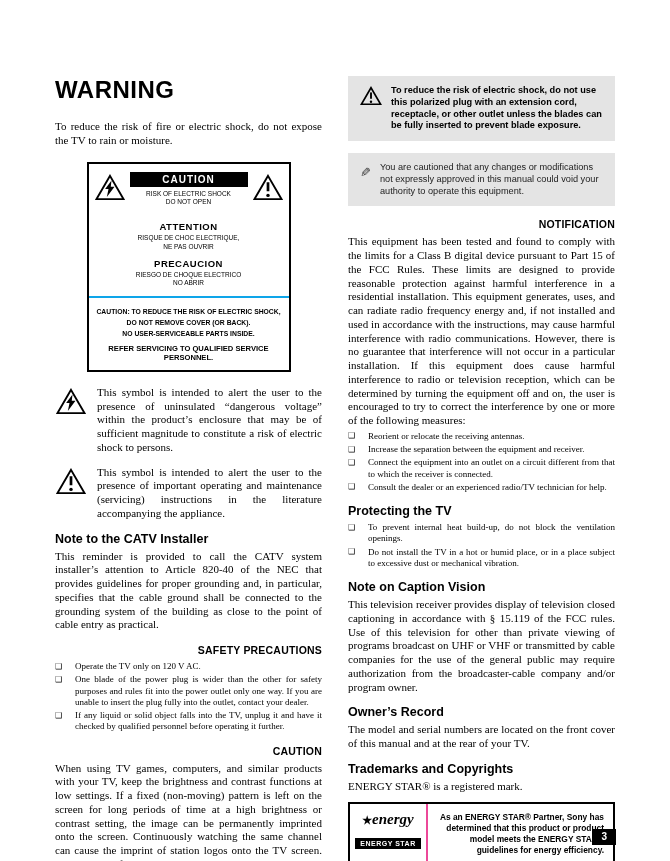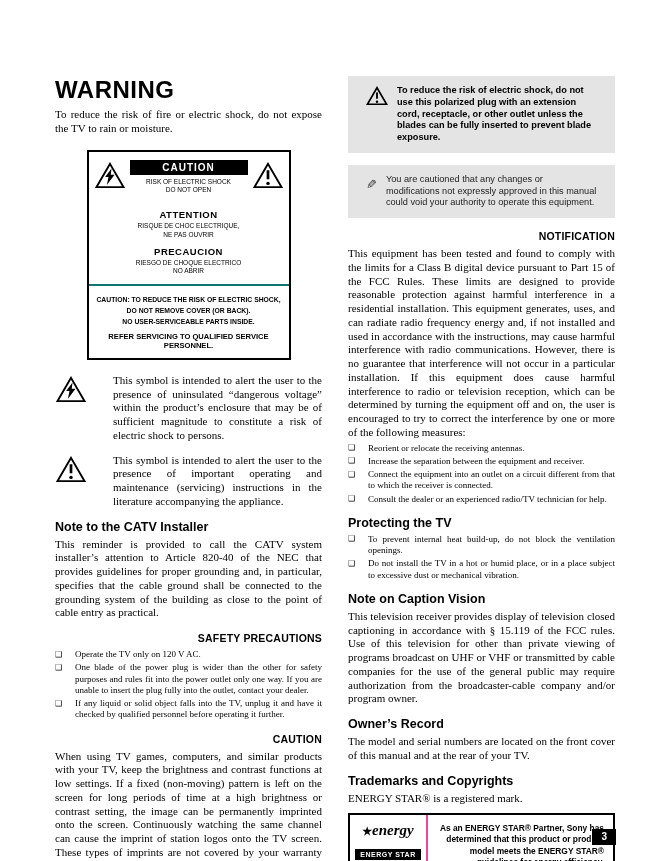--- a/index.html
+++ b/index.html
@@ -8,21 +8,21 @@
     width: 670px; height: 861px;
     font-family: "Liberation Serif", serif;
     color: #000; position: relative; overflow: hidden;
   }
   .sheet { position: absolute; inset: 0; padding: 76px 55px 0 55px; }
   .columns { display: flex; gap: 26px; }
   .col { width: 267px; }
 
   h1 {
     font-family: "Liberation Sans", sans-serif;
-    font-size: 24px; letter-spacing: 0.5px; margin-bottom: 4px;
+    font-size: 24px; letter-spacing: 0.5px; margin-bottom: 16px;
   }
   h2 {
     font-family: "Liberation Sans", sans-serif;
     font-size: 12.5px; margin: 11px 0 4px;
   }
   h3 {
     font-family: "Liberation Sans", sans-serif;
     font-size: 10.5px; margin: 12px 0 5px; letter-spacing: 0.2px; text-align: right;
   }
   .body { font-size: 11px; line-height: 1.25; text-align: justify; }
@@ -38,38 +38,38 @@
   .shock-top { display: flex; align-items: center; padding: 8px 5px 2px; }
   .shock-tri { flex: none; width: 32px; }
   .shock-center { flex: 1; }
   .caution-bar {
     background: #000; color: #fff; font-weight: bold;
     font-size: 10px; padding: 2px 0; margin: 0 4px 3px; letter-spacing: 1px;
   }
   .shock-small { font-size: 6.5px; line-height: 1.35; }
   .shock-mid { padding: 6px 4px 8px; }
   .shock-lang-title { font-weight: bold; font-size: 9.5px; margin-top: 6px; margin-bottom: 2px; letter-spacing: 0.5px; }
-  .shock-bottom { border-top: 2px solid #0f766e; padding: 7px 4px 8px; font-weight: bold; }
+  .shock-bottom { border-top: 2px solid #0ea5e9; padding: 7px 4px 8px; font-weight: bold; }
   .shock-b-line { font-size: 6.8px; line-height: 1.2; margin-top: 3px; }
   .shock-b-line.big { font-size: 7.6px; margin-top: 5px; }
 
   
-  .symbol-row { display: flex; gap: 26px; margin-bottom: 11px; }
+  .symbol-row { display: flex; gap: 10px; margin-bottom: 11px; }
   .symbol-icon { flex: none; width: 32px; padding-top: 2px; text-align: center; }
   .symbol-row .body { flex: 1; }
 
   
   .list { margin: 3px 0 2px; }
   .li { display: flex; font-size: 9px; line-height: 1.25; margin-bottom: 2px; }
   .li .marker { flex: none; width: 20px; font-size: 8px; padding-top: 0.5px; }
   .li .txt { flex: 1; text-align: justify; }
 
   
   .notice {
-    background: #e4e4e4; padding: 9px 18px;
+    background: #e4e4e4; padding: 9px 12px;
     display: flex; gap: 9px; margin-bottom: 12px;
     font-family: "Liberation Sans", sans-serif;
   }
   .notice .nicon { flex: none; padding-top: 1px; }
   .notice .ntxt { flex: 1; font-size: 9.2px; line-height: 1.28; color: #222; }
   .notice.bold .ntxt { font-weight: bold; color: #000; }
   .pencil-glyph { font-size: 13px; color: #333; display: inline-block; transform: scaleX(-1); }
 
   
   .estar-box { border: 2px solid #000; display: flex; margin-top: 8px; }

